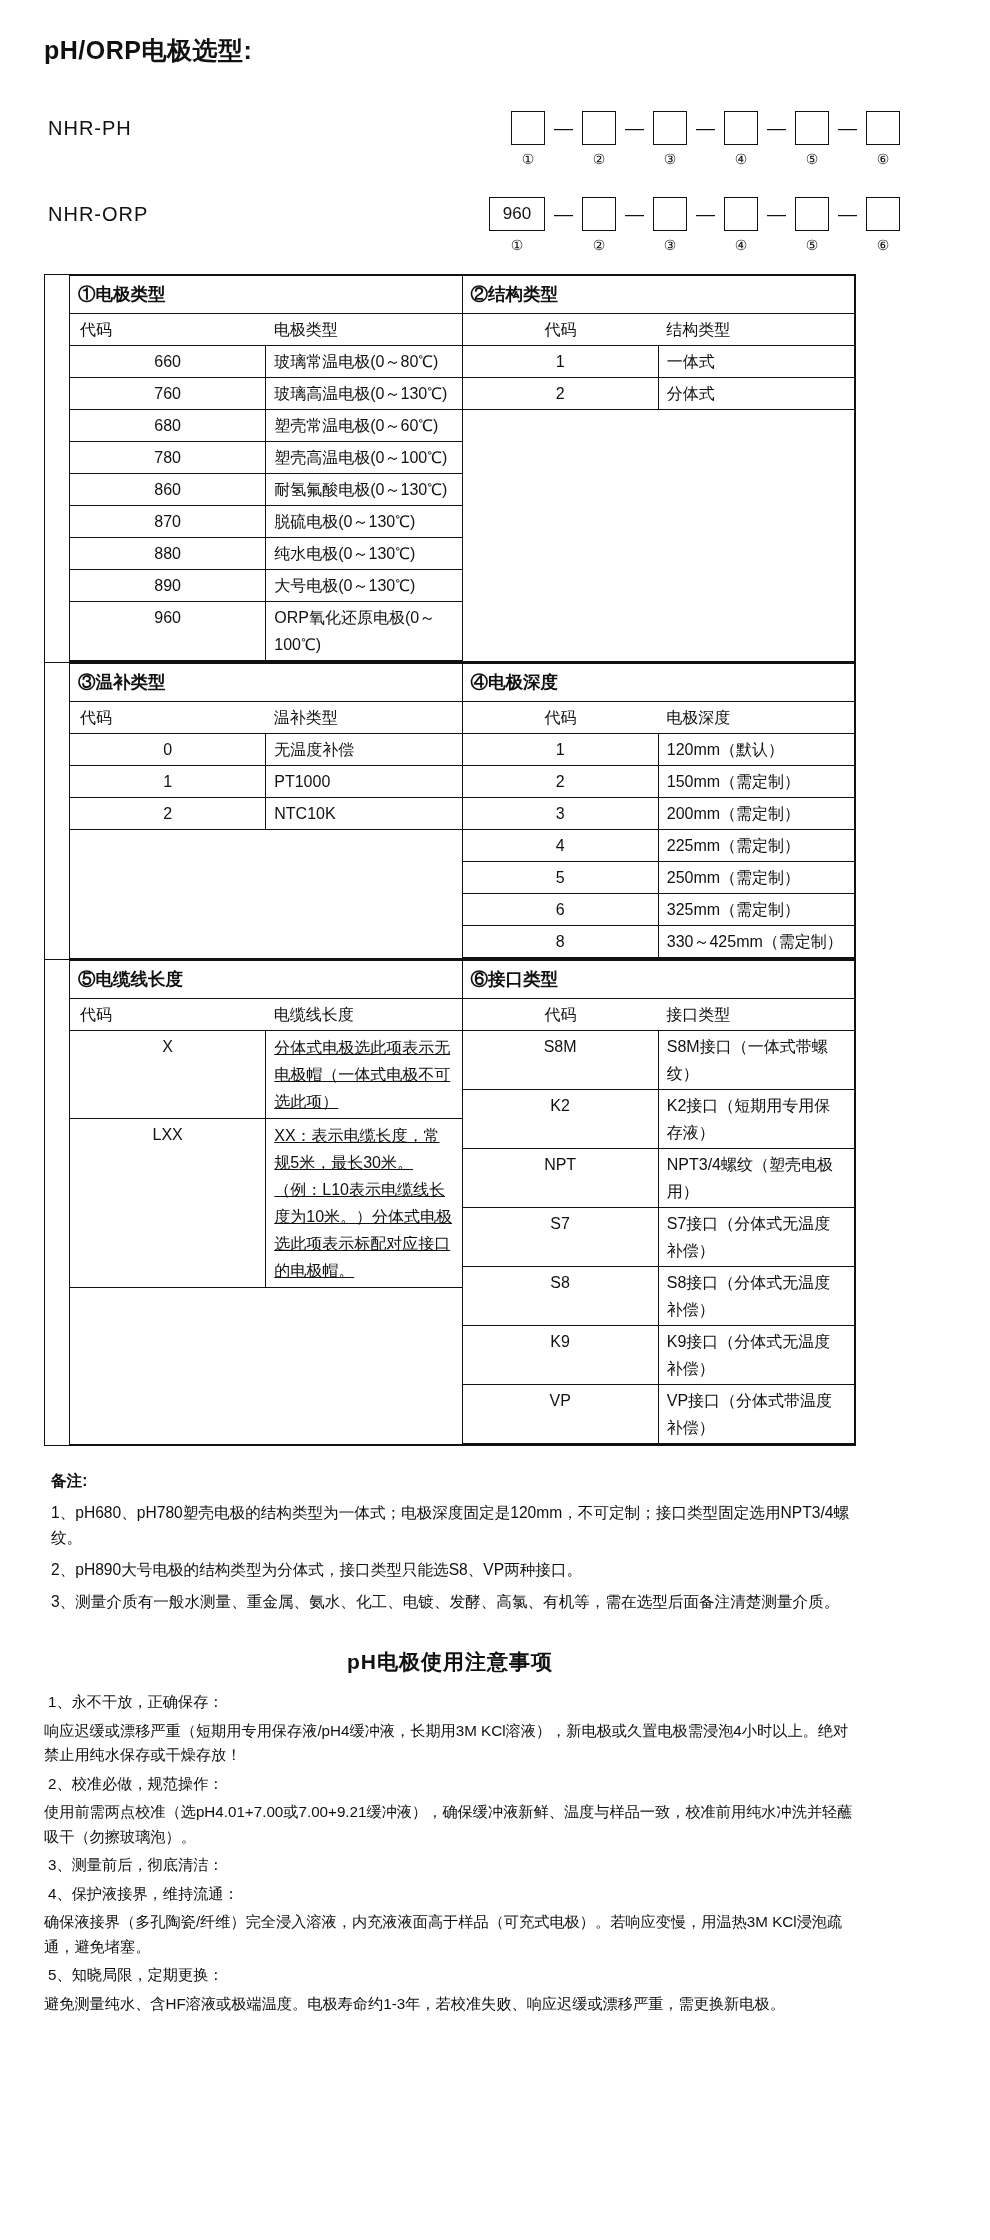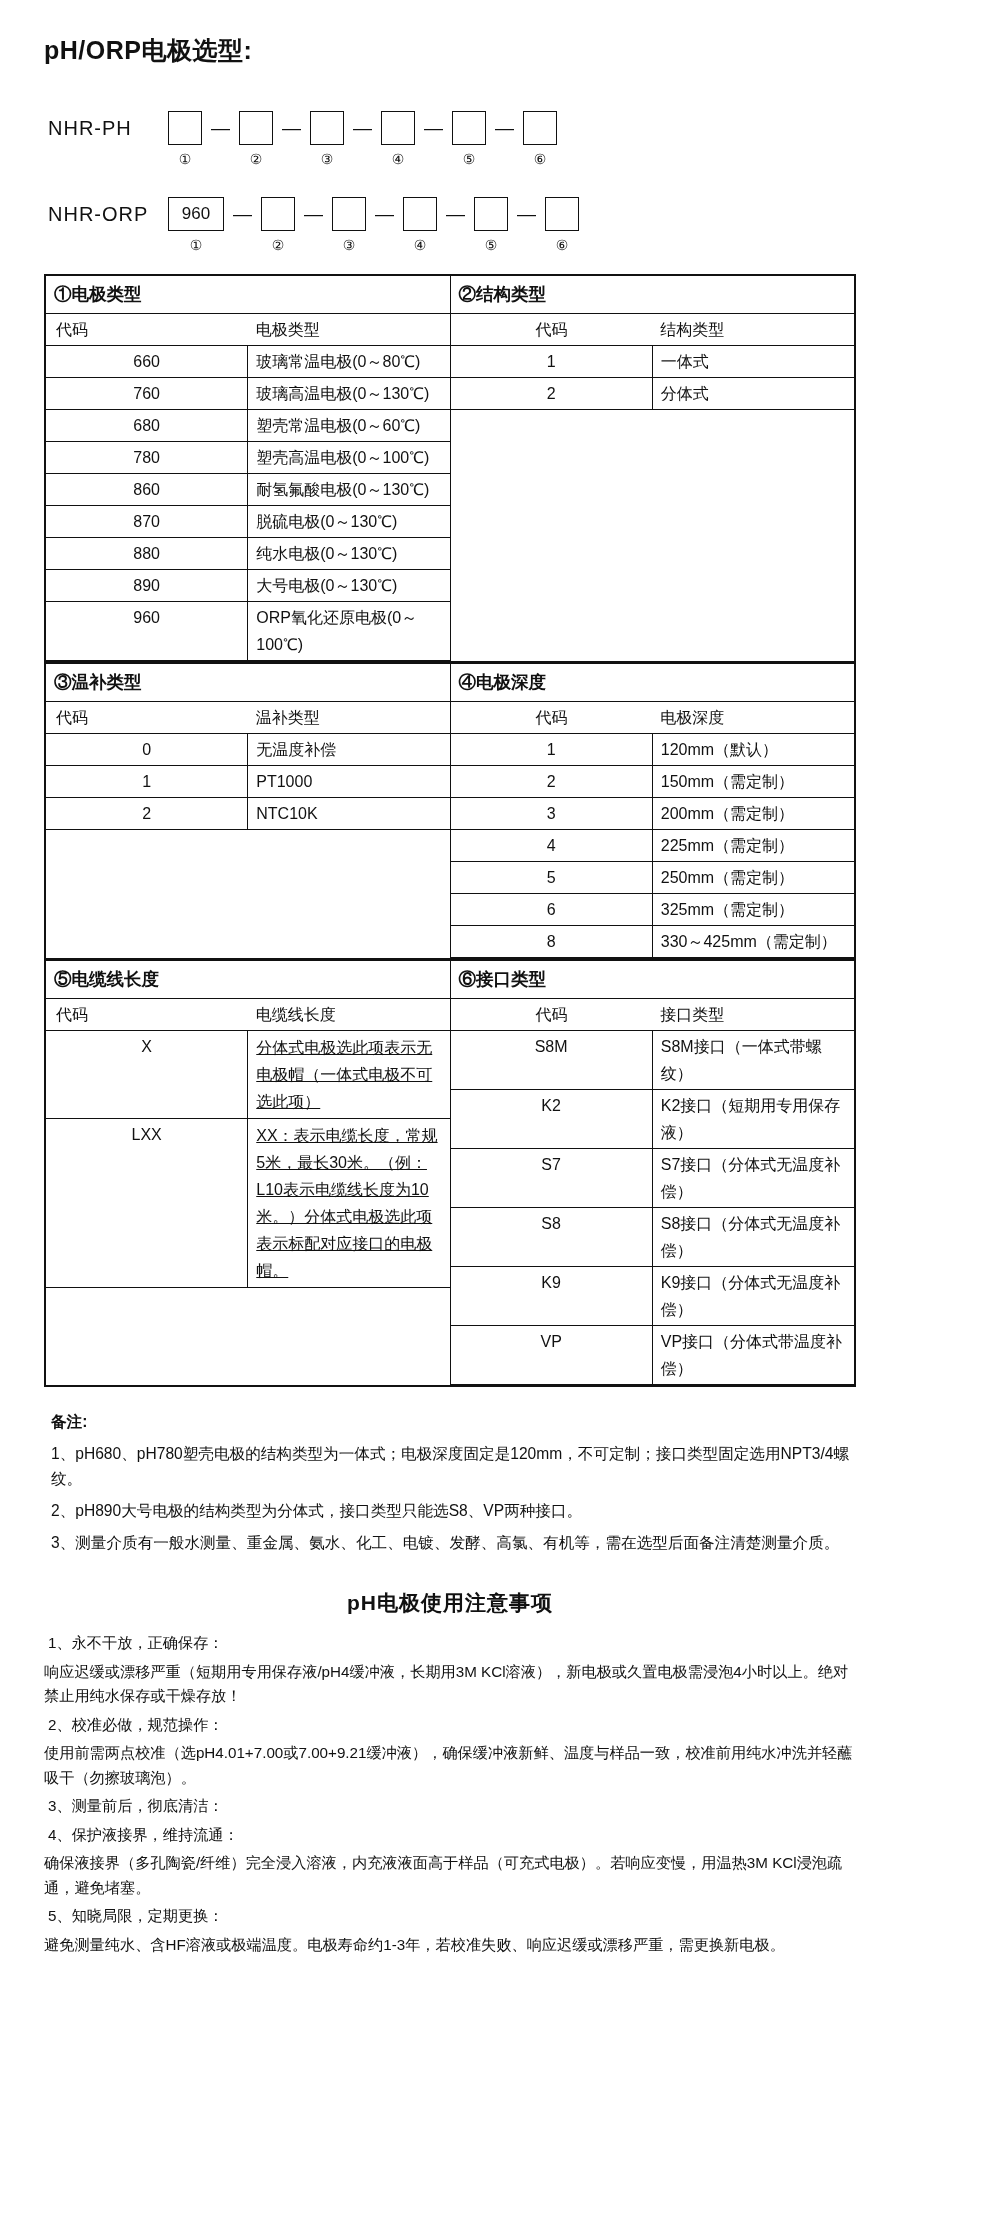--- a/index.html
+++ b/index.html
@@ -34,20 +34,21 @@
     letter-spacing: 0.5px;
     margin: 0 0 44px 44px;
   }
 
   
   .model-row {
     display: flex;
     align-items: flex-start;
     margin-left: 48px;
     margin-bottom: 6px;
+    justify-content: space-between;
   }
   .model-prefix {
     font-size: 20px;
     letter-spacing: 1px;
     line-height: 34px;
     min-width: 120px;
     white-space: nowrap;
   }
   .slots {
     display: flex;
@@ -126,20 +127,21 @@
   table.sub tr td:last-child { border-right: none; }
   table.sub tr:first-child td { border-top: none; }
   .c-code { width: 86px; text-align: center; }
   .c-code.lft { text-align: left; padding-left: 10px; }
   .no-bottom td { border-bottom: none; }
 
   .sec-block {
     margin: 0 44px;
     border: 1.6px solid #111;
     border-top: none;
+    padding-left: 24px;
   }
   .sec-block.first { border-top: 1.6px solid #111; margin-top: 20px; }
 
   .multiline {
     line-height: 27px;
     padding-top: 3px !important;
     padding-bottom: 3px !important;
     text-decoration: underline;
   }
 
@@ -437,20 +439,24 @@
                 <td class="c-code colhead">代码</td>
                 <td class="colhead">接口类型</td>
               </tr>
               <tr>
                       <td class="c-code">S8M</td>
                       <td>S8M接口（一体式带螺纹）</td>
                     </tr>
               <tr>
                       <td class="c-code">K2</td>
                       <td>K2接口（短期用专用保存液）</td>
+                    </tr>
+              <tr>
+                      <td class="c-code">NPT</td>
+                      <td>NPT3/4螺纹（塑壳电极用）</td>
                     </tr>
               <tr>
                       <td class="c-code">S7</td>
                       <td>S7接口（分体式无温度补偿）</td>
                     </tr>
               <tr>
                       <td class="c-code">S8</td>
                       <td>S8接口（分体式无温度补偿）</td>
                     </tr>
               <tr>

